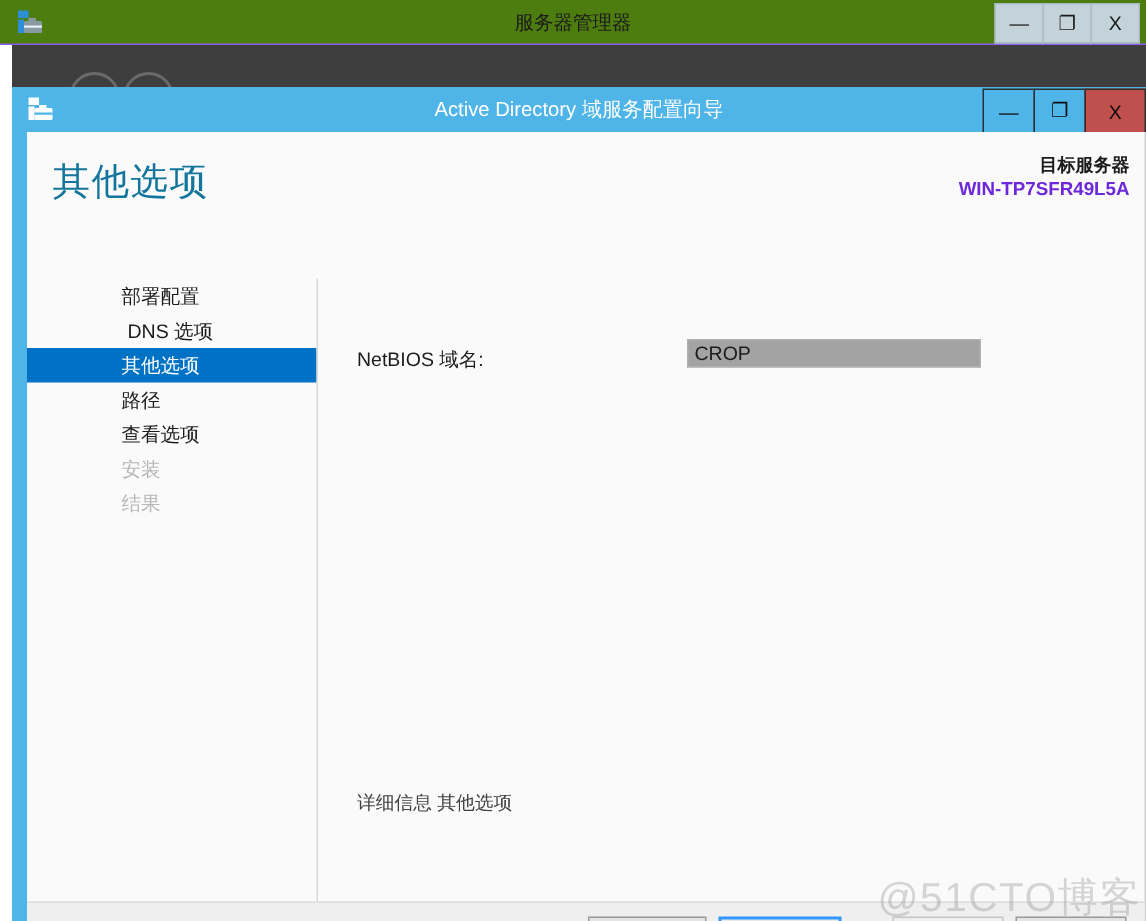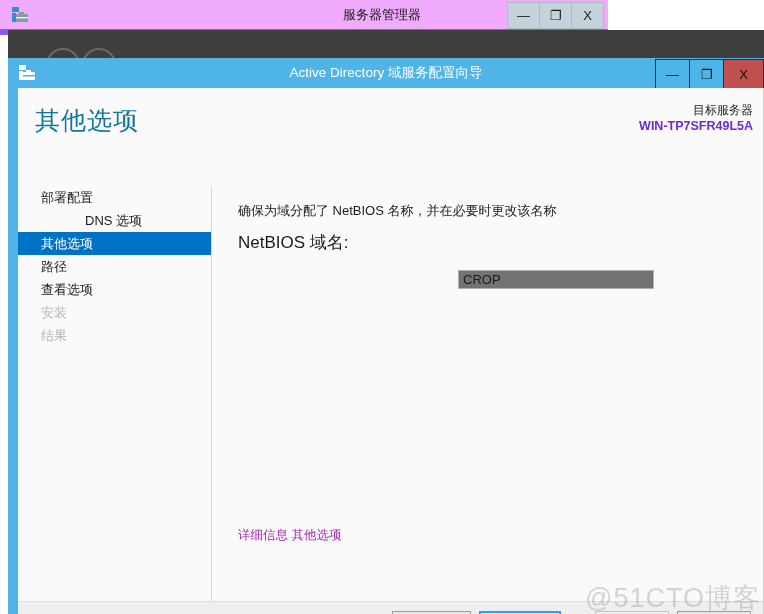--- a/index.html
+++ b/index.html
@@ -18,23 +18,23 @@
   
   #server-manager {
     position: absolute;
     left: 0; top: 0;
     width: 764px; height: 614px;
     background: #ffffff;
   }
   #sm-titlebar {
     position: absolute;
     left: 0; top: 0;
-    width: 608px; height: 29px;
-    background: #f0abfc;
-    border-bottom: 6px solid #8b5cf6;
+    width: 764px; height: 29px;
+    background: #4d7c0f;
+    border-bottom: 1px solid #8b5cf6;
   }
   #sm-title-text {
     position: absolute;
     left: 0; top: 0;
     width: 764px; height: 29px;
     line-height: 29px;
     text-align: center;
     font-size: 13px;
     color: #1b1b1b;
   }
@@ -163,21 +163,21 @@
     position: absolute;
     left: 17px; top: 16px;
     font-size: 25px;
     color: #12769c;
     letter-spacing: 1px;
   }
   #target-server-label {
     position: absolute;
     right: 10px; top: 14px;
     font-size: 12px;
-    font-weight: normal;
+    font-weight: bold;
     color: #1b1b1b;
     text-align: right;
   }
   #target-server-name {
     position: absolute;
     right: 10px; top: 31px;
     font-size: 12.5px;
     font-weight: bold;
     color: #6d28d9;
     text-align: right;
@@ -187,21 +187,21 @@
   #wiz-sidebar {
     position: absolute;
     left: 0; top: 98px;
     width: 193px;
   }
   .nav-item {
     height: 23px;
     line-height: 23px;
     font-size: 13px;
     color: #1b1b1b;
-    padding-left: 23px;
+    padding-left: 63px;
     box-sizing: border-box;
     white-space: nowrap;
   }
   .nav-item.indent { padding-left: 67px; }
   .nav-item.selected {
     background: #0072c6;
     color: #ffffff;
     width: 193px;
   }
   .nav-item.disabled { color: #b6b6b6; }
@@ -223,46 +223,45 @@
   #content-desc {
     position: absolute;
     left: 26px; top: 16px;
     font-size: 13px;
     color: #1b1b1b;
     white-space: nowrap;
   }
   #netbios-label {
     position: absolute;
     left: 26px; top: 45px;
-    font-size: 17px;
+    font-size: 13px;
     color: #1b1b1b;
     white-space: nowrap;
   }
   #netbios-input {
     position: absolute;
     left: 246px; top: 40px;
     width: 196px; height: 19px;
     border: 1px solid #b0b0b0;
-    background: #737373;
+    background: #a3a3a3;
     font-family: "Liberation Sans", sans-serif;
     font-size: 13px;
     color: #1b1b1b;
     padding: 0 0 0 4px;
     box-sizing: border-box;
     outline: none;
-    margin-top: 44px;
   }
   #content-links {
     position: absolute;
     left: 26px; top: 341px;
     font-size: 12.5px;
     white-space: nowrap;
   }
   .content-link {
-    color: #a21caf;
+    color: #404040;
     text-decoration: none;
     cursor: pointer;
   }
 
   
   #wiz-footer {
     position: absolute;
     left: 0; top: 513px;
     width: 745px; height: 43px;
     background: #efefef;
@@ -379,21 +378,20 @@
       <div class="nav-item selected">其他选项</div>
       <div class="nav-item">路径</div>
       <div class="nav-item">查看选项</div>
       <div class="nav-item disabled">安装</div>
       <div class="nav-item disabled">结果</div>
     </div>
 
     <div id="wiz-divider"></div>
 
     <div id="wiz-content">
-      <div id="content-desc">确保为域分配了 NetBIOS 名称，并在必要时更改该名称</div>
       <div id="netbios-label">NetBIOS 域名:</div>
       <input id="netbios-input" type="text" value="CROP" style="">
       <div id="content-links">
         <a class="content-link">详细信息</a>
         <a class="content-link">其他选项</a>
       </div>
     </div>
 
     <div id="wiz-footer">
       <div id="footer-buttons">

